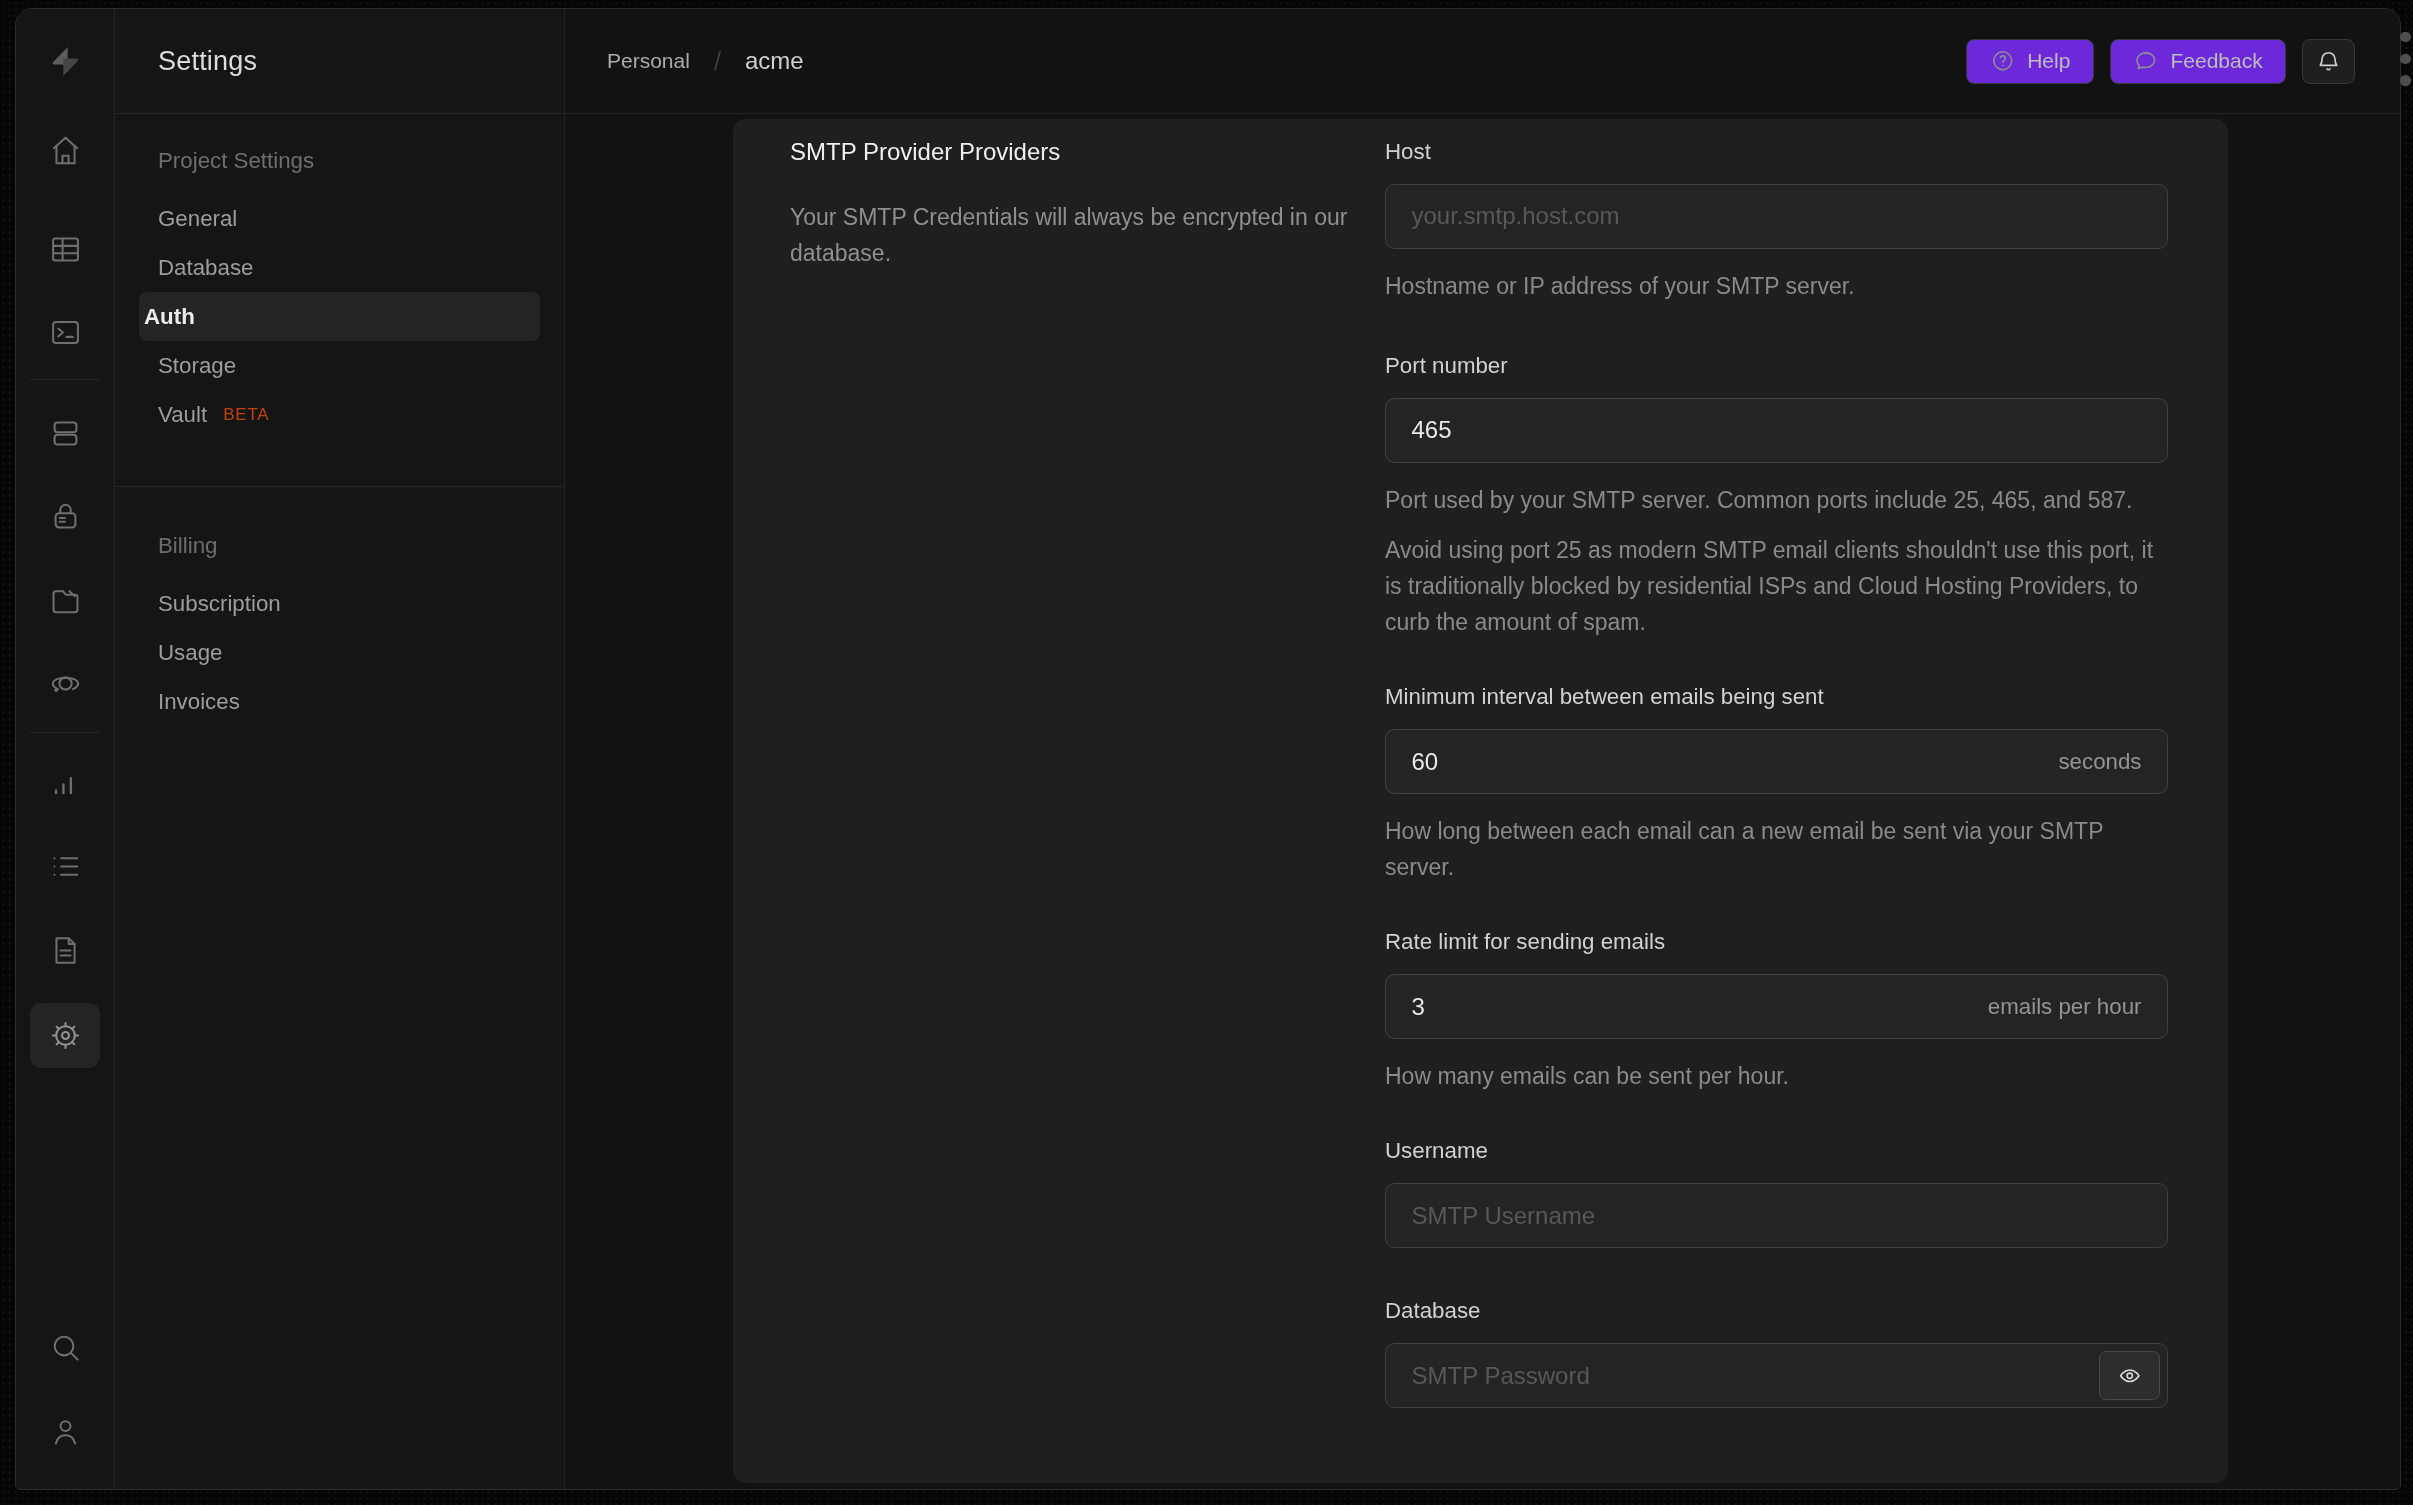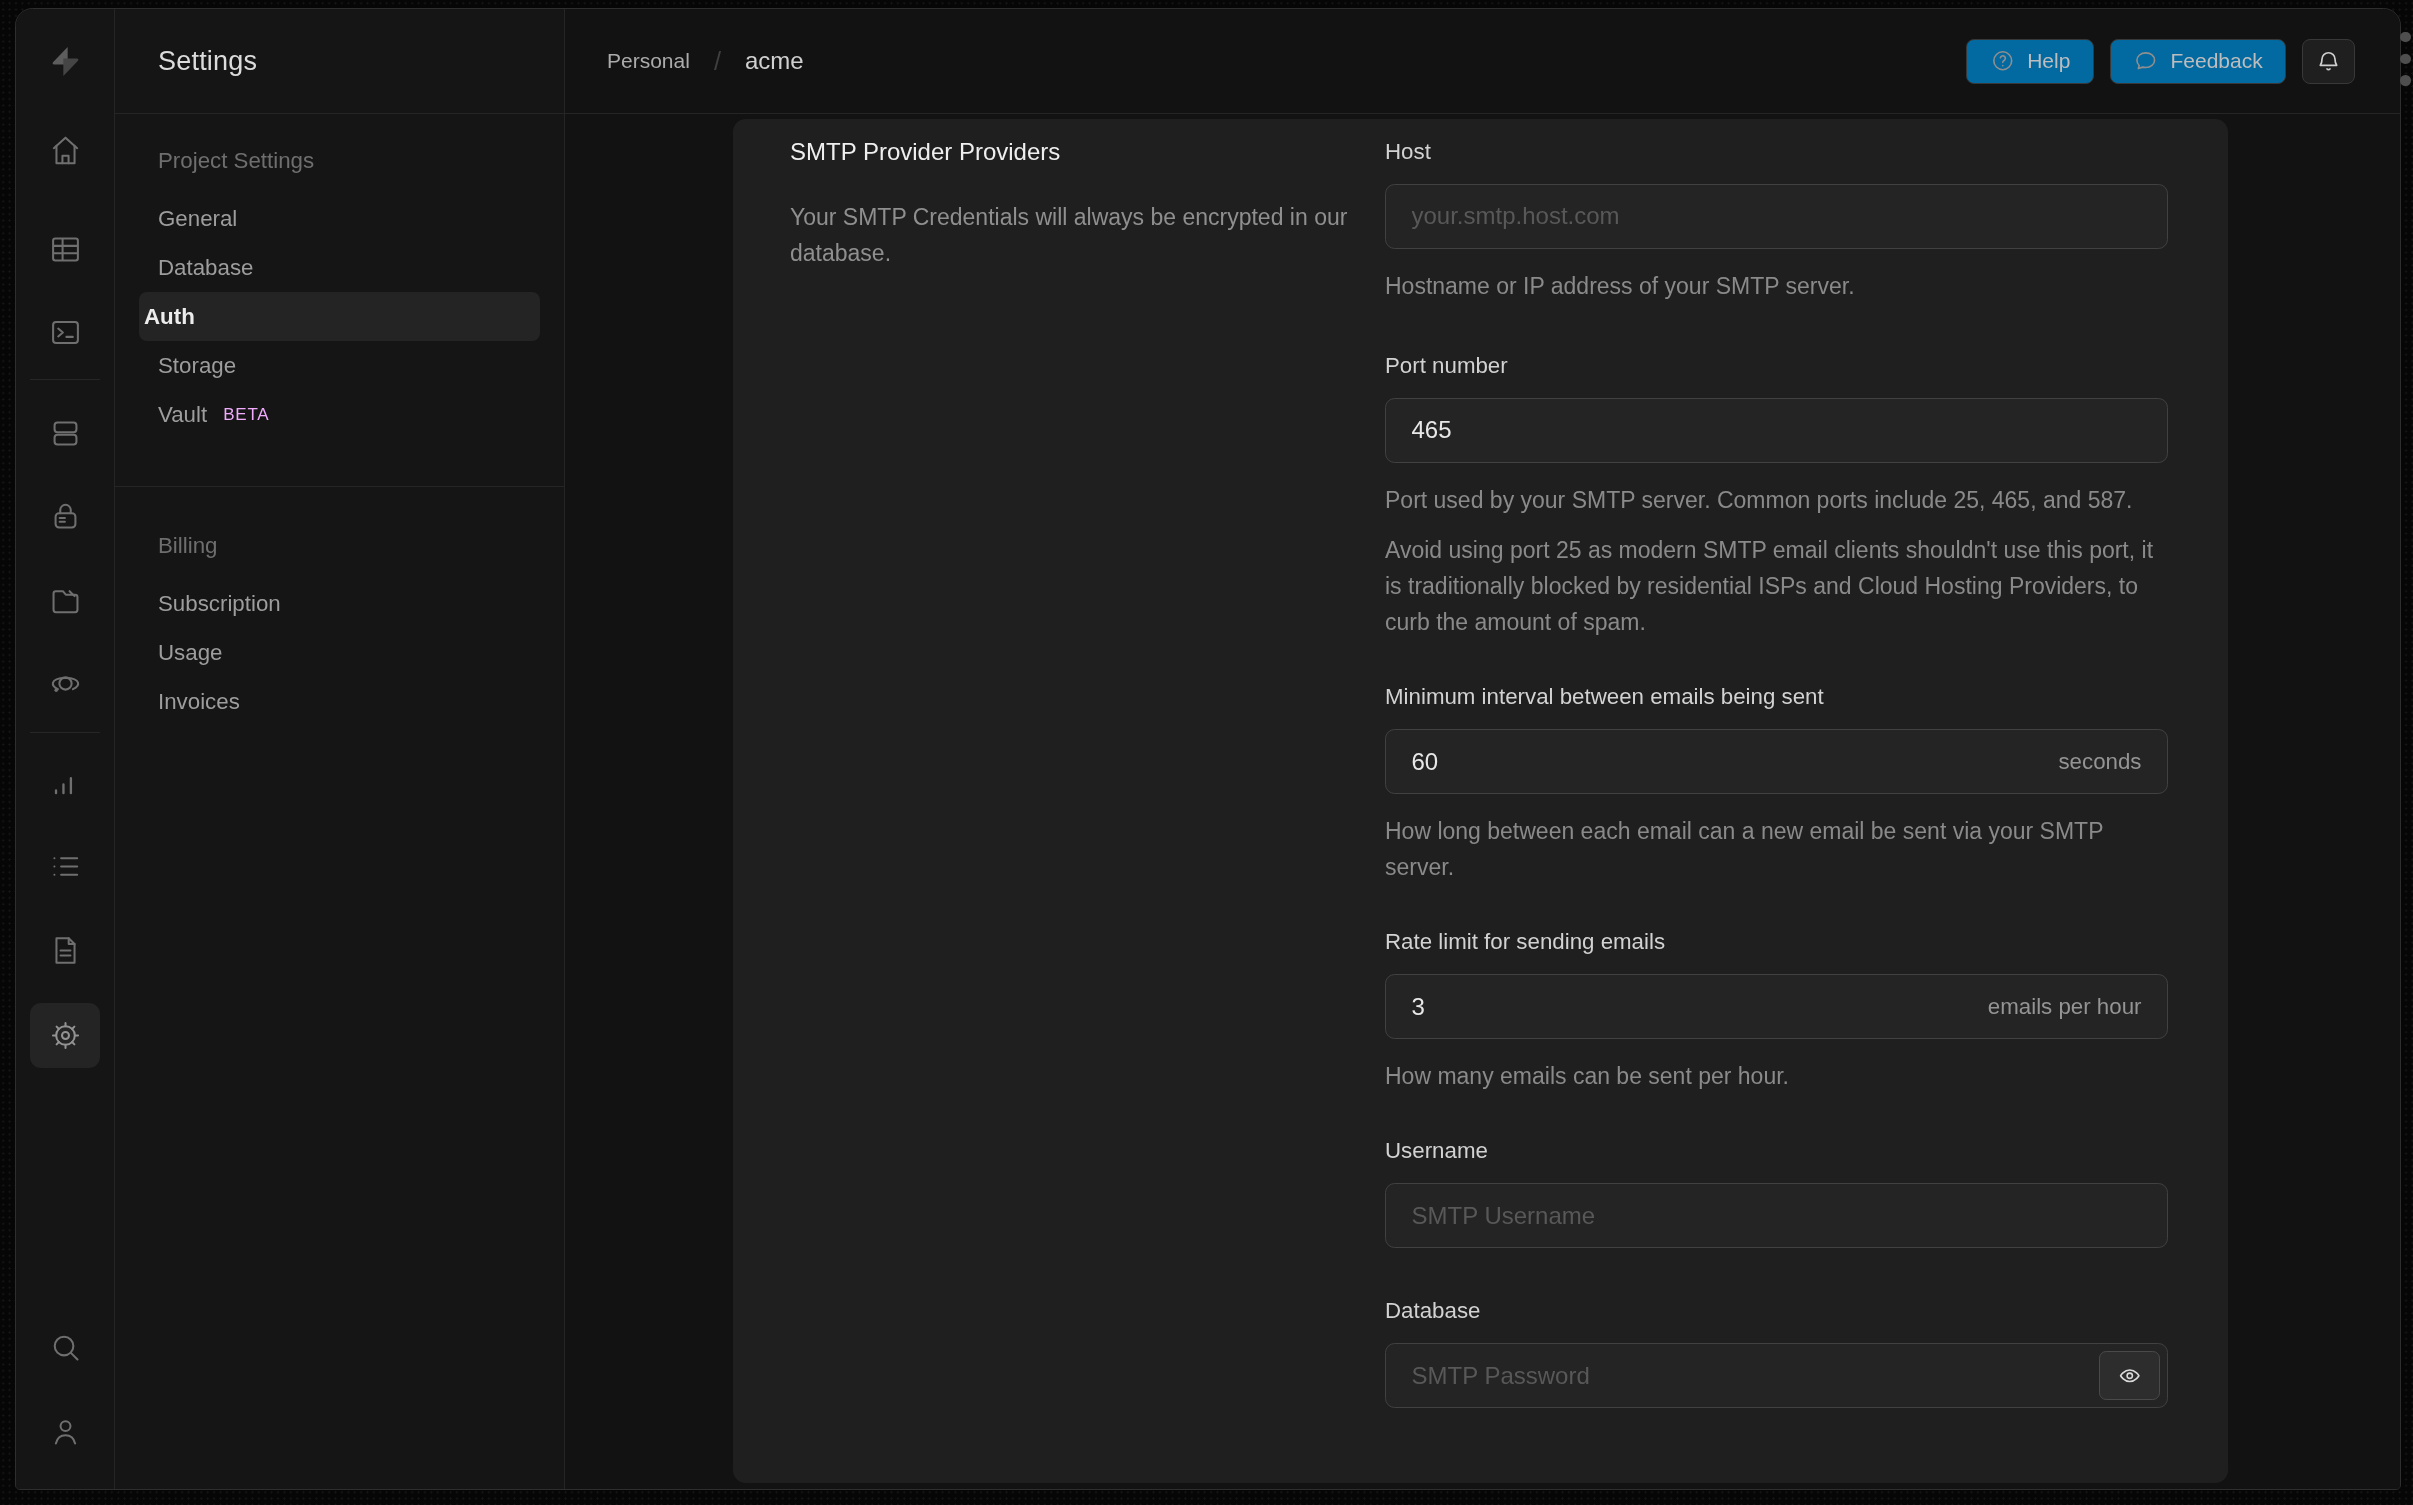--- a/index.html
+++ b/index.html
@@ -39,36 +39,36 @@
     display:flex; align-items:center; padding-left:43px;
   }
   .sidebar-title { font-size:27px; color:#dcdcdc; font-weight:400; letter-spacing:0.2px; }
   .nav { padding-top:30px; }
   .nav-section-label { height:34px; line-height:34px; padding-left:43px; margin-bottom:16px; font-size:22.3px; color:#6e6e6e; }
   .nav-item { height:49px; line-height:49px; padding-left:43px; font-size:22.3px; color:#9d9d9d; cursor:pointer; display:flex; align-items:center; }
   .nav-item.selected {
     margin:0 24px; padding-left:5px; border-radius:8px;
     background:#242424; color:#ececec; font-weight:600;
   }
-  .nav-badge { margin-left:16px; font-size:17px; letter-spacing:0.8px; color:#f0abfc; }
+  .nav-badge { margin-left:16px; font-size:17px; letter-spacing:0.8px; color:#c2410c; }
   .nav-divider { border-top:0.8px solid #252525; margin-top:47px; }
   .nav-divider + .nav-section-label { margin-top:42px; }
   
   .main { flex:1; display:flex; flex-direction:column; background:#121212; min-width:0; }
   .main-header {
     height:105px; flex:0 0 105px; border-bottom:0.8px solid #252525;
     display:flex; align-items:center; padding:0 45px 0 42px;
   }
   .breadcrumb { display:flex; align-items:center;text-align:center; }
   .crumb-org { font-size:21px; color:#ababab; cursor:pointer; }
   .crumb-sep { margin:0 24px; font-size:25.5px; color:#3f3f3f; font-weight:300; }
   .crumb-project { font-size:24px; color:#d0d0d0; cursor:pointer; }
   .header-actions { margin-left:auto; display:flex; align-items:center; gap:16px; }
   .hbtn {
-    height:45px; border-radius:8px; border:0.8px solid #383838; background:#0369a1;
+    height:45px; border-radius:8px; border:0.8px solid #383838; background:#6d28d9;
     color:#bdbdbd; font-size:21px; font-family:inherit;
     display:flex; align-items:center; gap:12px; padding:0 22.3px; cursor:pointer;
   }
   .hbtn .bicon { color:#8f8f8f; display:flex; }
   .hbtn.icon-only { width:53px; padding:0; justify-content:center; background:#1f1f1f; color:#cfcfcf; }
   
   .content { flex:1; position:relative; }
   .panel {
     position:absolute; left:168px; right:172px; top:4.8px; bottom:6.4px;
     background:#1f1f1f; border-radius:12.8px;

